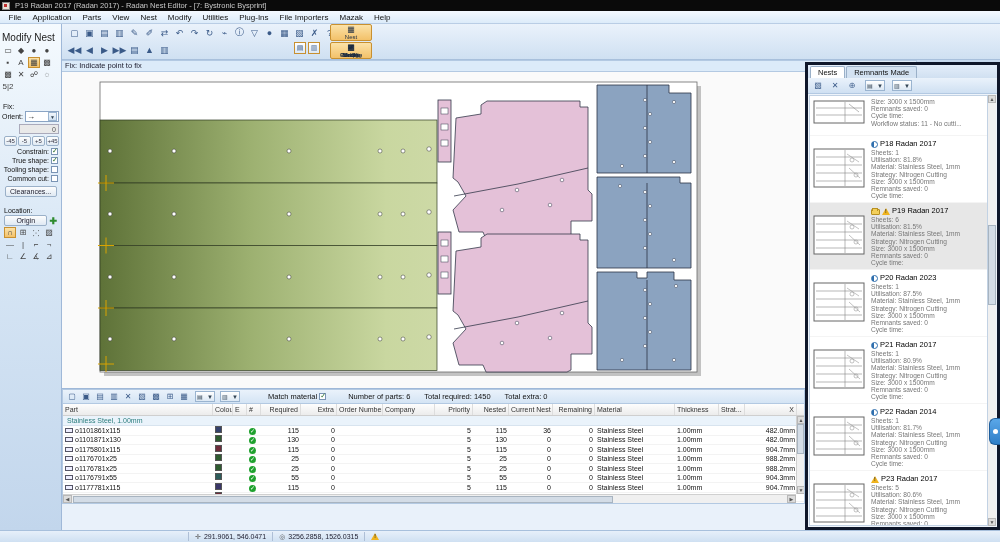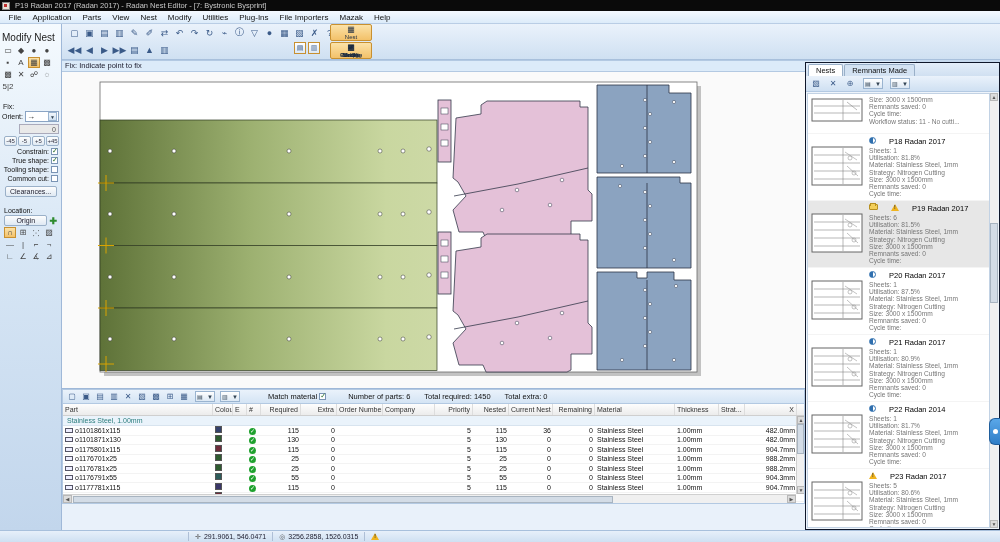--- a/index.html
+++ b/index.html
@@ -78,33 +78,33 @@
   .group-row{height:10px;font-size:7px;line-height:10px;color:#2b7d7d;background:#eaf3fb;border-bottom:1px solid #d8e4ef;padding-left:4px}
   .swatch{width:7px;height:7px;border:1px solid #555;display:inline-block}
   .okchk{width:7px;height:7px;border-radius:50%;background:#1fa12e;color:#fff;font-size:6px;line-height:7px;text-align:center;display:inline-block}
   .pshape{width:8px;height:5px;border:1px solid #556;display:inline-block;margin-right:2px;background:#eef}
   .hscroll{position:absolute;left:0;right:8px;bottom:0;height:9px;background:#f0f0f0;border-top:1px solid #d0d0d0;display:flex;align-items:center}
   .vscroll{position:absolute;right:0;top:12px;bottom:9px;width:8px;background:#f0f0f0;border-left:1px solid #d0d0d0}
   .sb-arrow{width:9px;height:8px;background:#dcdcdc;border:1px solid #b8b8b8;font-size:5px;line-height:7px;text-align:center;color:#555}
   .sb-thumb{height:7px;background:#d3dce6;border:1px solid #a8b4c0;flex:0 0 540px;margin-left:1px}
 
   
-  .right-panel{position:absolute;top:62px;left:805px;width:195px;bottom:12px;background:#eef4fb;border:1px solid #0f172a}
+  .right-panel{position:absolute;top:62px;left:805px;width:195px;bottom:12px;background:#eef4fb;border:3px solid #0f172a}
   .rtabs{display:flex;height:13px;padding:1px 0 0 2px;background:linear-gradient(#e4eefa,#d0e0f1)}
   .rtoolbar{height:16px;background:linear-gradient(#eaf2fb,#cfe0f2);border-bottom:1px solid #b3c9e2;display:flex;align-items:center;gap:4px;padding:0 4px}
   .nest-list{position:absolute;top:30px;left:1px;right:9px;bottom:1px;background:#fff;border:1px solid #c2d2e4;overflow:hidden}
   .rvscroll{position:absolute;top:30px;right:1px;bottom:1px;width:8px;background:#f0f0f0}
   .rv-thumb{position:absolute;top:130px;left:0;right:0;height:80px;background:#d3dce6;border:1px solid #a8b4c0}
   .nest-item{display:flex;padding:2px 1px;height:67px;overflow:hidden;border-bottom:1px solid #f4f4f4}
   .nest-item.sel{background:#e7e7e7}
   .nest-item.partial{height:40px}
   .thumb-col{width:60px;padding:10px 2px 0 2px}
   .nest-item.partial .thumb-col{padding-top:2px}
   .txt-col{flex:1;overflow:hidden}
-  .nest-title{display:flex;align-items:flex-start;gap:13px;font-size:7.5px;color:#000;margin:1px 0}
+  .nest-title{display:flex;align-items:flex-end;gap:2px;font-size:7.5px;color:#000;margin:1px 0}
   .nest-line{font-size:6.6px;line-height:7.2px;color:#777;white-space:nowrap}
   .pie{width:7px;height:7px;border-radius:50%;border:1px solid #2f6fae;background:linear-gradient(90deg,#2f6fae 50%,#fff 50%);display:none}
   .folder{width:9px;height:6px;background:#f3cf5a;border:1px solid #b89020;border-radius:1px;position:relative;display:none}
   .folder::before{content:"";position:absolute;top:-2px;left:0;width:4px;height:2px;background:#f3cf5a;border:1px solid #b89020;border-bottom:none}
   .warn-tri{width:0;height:0;border-left:4px solid transparent;border-right:4px solid transparent;border-bottom:7px solid #f0b41e;position:relative;display:none}
   .warn-tri::after{content:"!";position:absolute;left:-1px;top:0px;font-size:5px;color:#333;font-weight:bold}
   .show{display:inline-block}
 
   
   .statusbar{position:absolute;bottom:0;left:0;right:0;height:12px;background:linear-gradient(#e7f0fa,#cfe0f2);border-top:1px solid #a8c0dc;display:flex;align-items:center;font-size:7px;color:#223}
@@ -759,21 +759,21 @@
               <path d="M3,9 H49 M3,17 H49 M3,25 H49 M3,33 H49 M32,2 V38" stroke="#888" stroke-width="0.6" fill="none"></path>
               <path d="M34,6 L46,14 M36,20 L47,30" stroke="#999" stroke-width="0.6" fill="none"></path>
               <circle cx="39" cy="12" r="2" fill="none" stroke="#999" stroke-width="0.6"></circle>
               <circle cx="43" cy="27" r="2" fill="none" stroke="#999" stroke-width="0.6"></circle>
             </svg>
           </span>
           <span class="txt-col">
             <div class="nest-title">
               <span class="pie show"></span>
 
-              <span>P20 Radan 2017</span>
+              <span>P20 Radan 2023</span>
             </div>
             <span>
               
             <div class="nest-line">Sheets: 1</div><div class="nest-line">Utilisation: 87.5%</div><div class="nest-line">Material: Stainless Steel, 1mm</div><div class="nest-line">Strategy: Nitrogen Cutting</div><div class="nest-line">Size: 3000 x 1500mm</div><div class="nest-line">Remnants saved: 0</div><div class="nest-line">Cycle time:</div><div class="nest-line">Workflow status: 11 - No cutti...</div></span>
           </span>
         </div>
 
         <div class="nest-item">
           <span class="thumb-col">
             <svg width="52" height="40">

